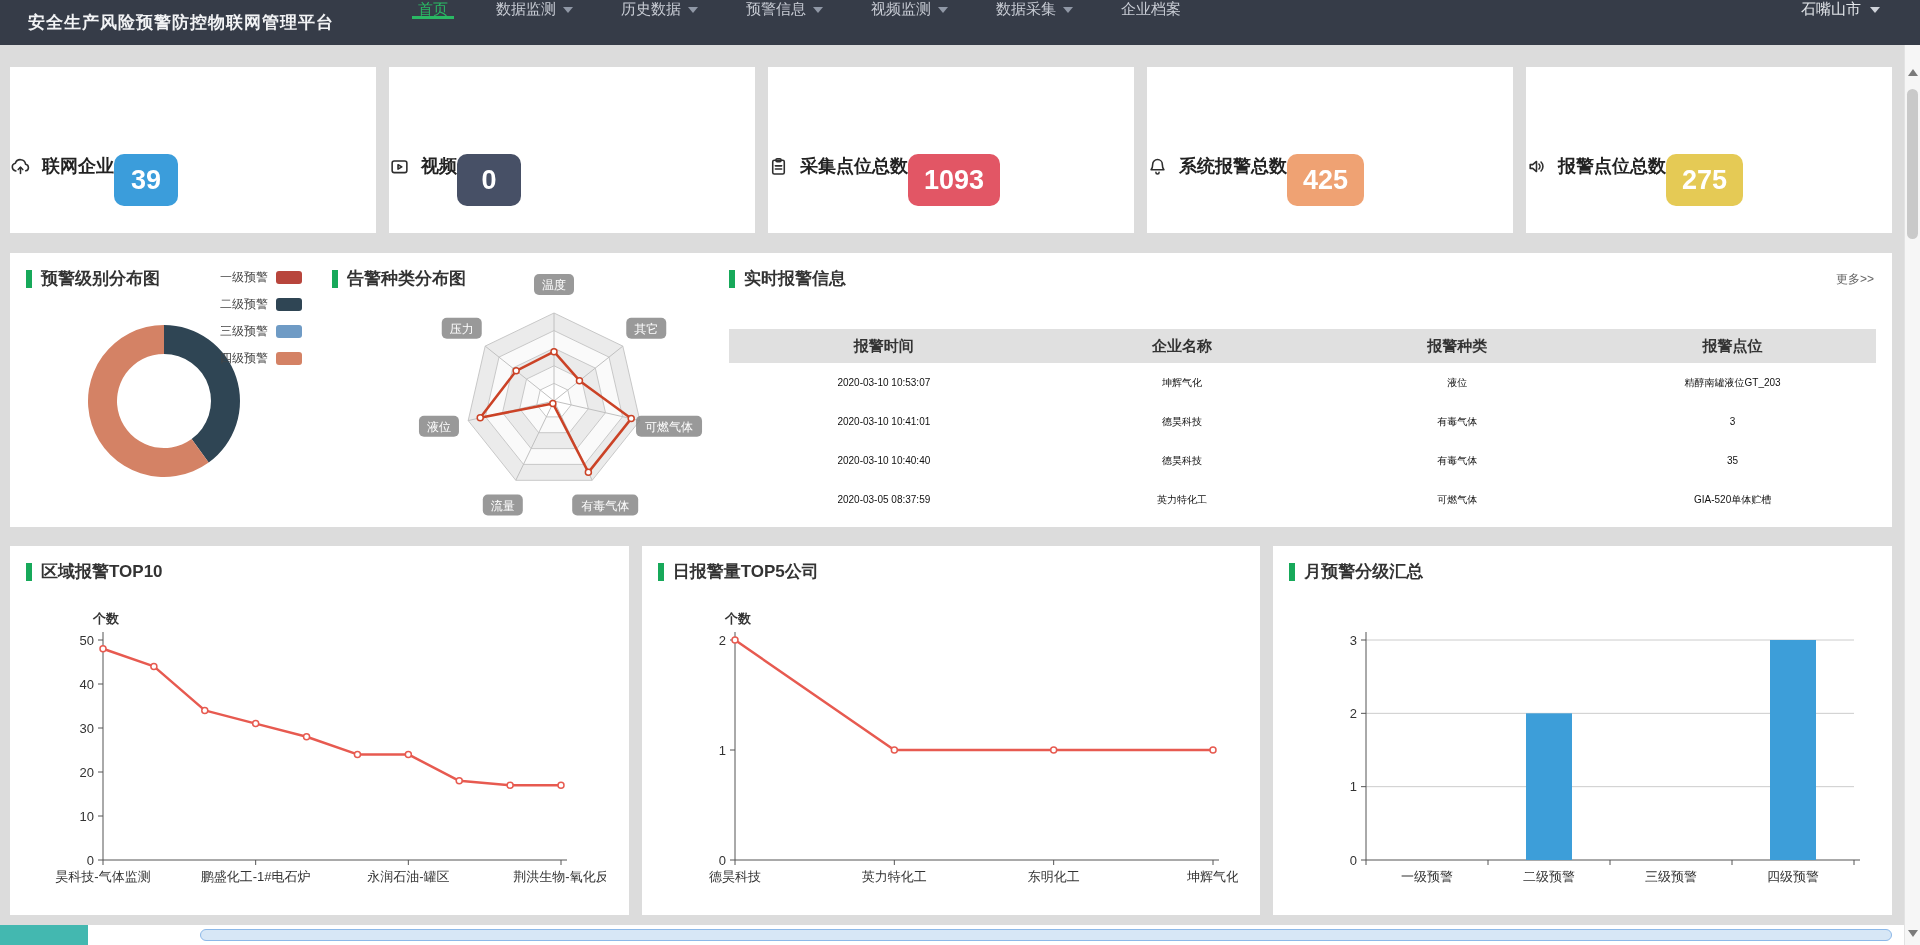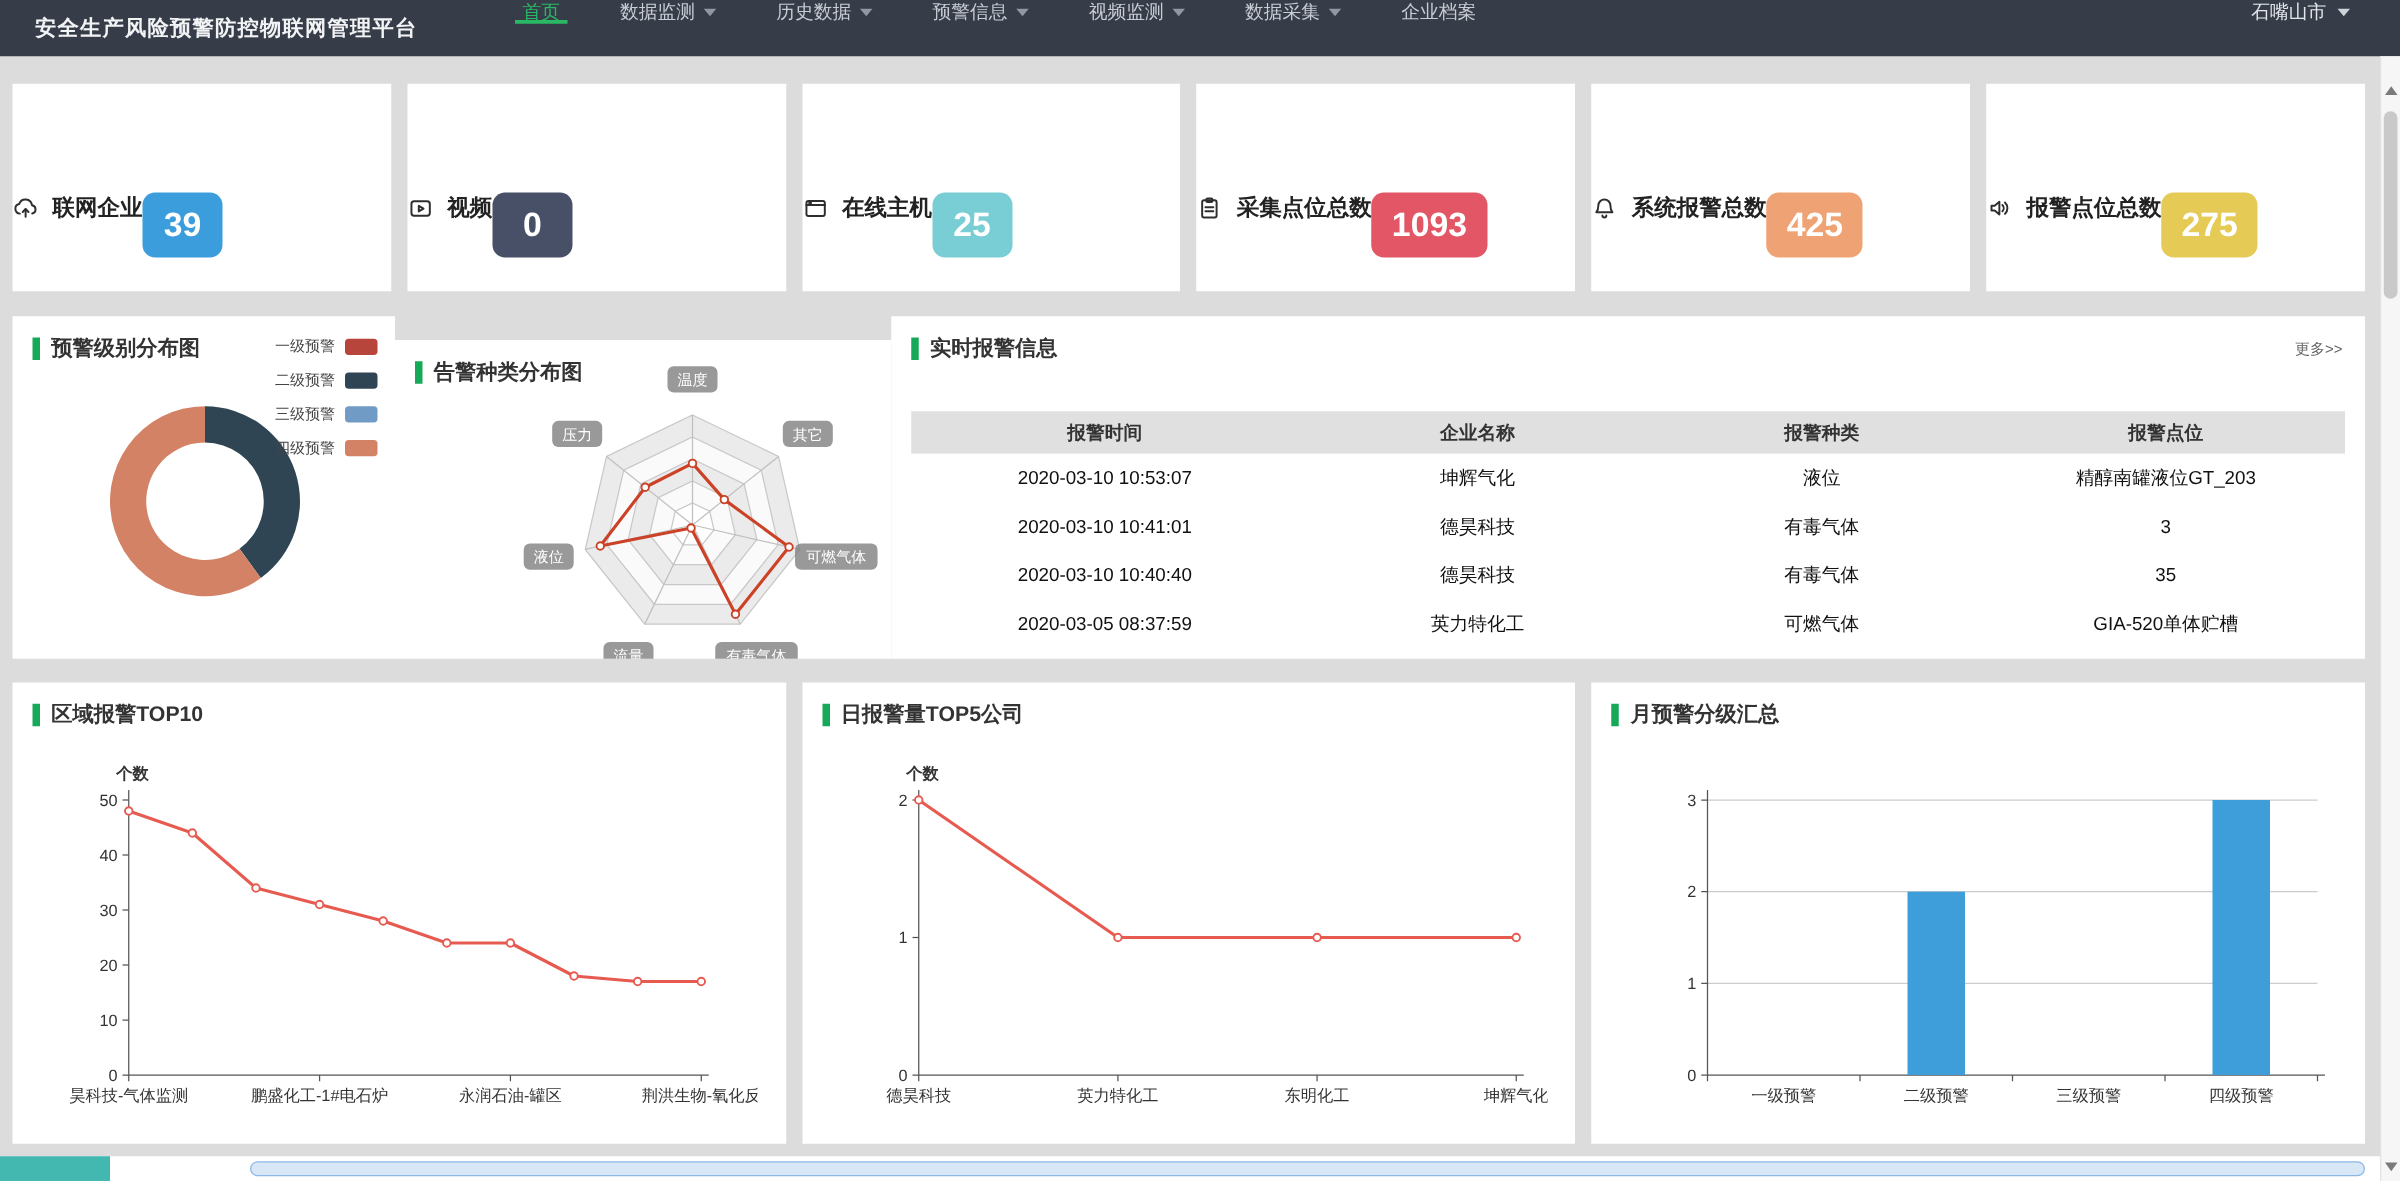--- a/index.html
+++ b/index.html
@@ -37,30 +37,30 @@
      color:#fff; font-size:27px; font-weight:bold; }
 
   
   .pie-panel { width:306px; flex:none; }
   .pie-legend { position:absolute; top:16px; right:14px; display:flex; flex-direction:column; gap:10px; z-index:2; }
   .legend-row { display:flex; align-items:center; justify-content:flex-end; gap:8px; }
   .legend-label { font-size:12px; color:#444; }
   .legend-swatch { width:26px; height:13px; border-radius:3px; display:inline-block; }
 
   
-  .radar-panel { width:397px; flex:none;margin-top:19px; }
+  .radar-panel { width:397px; flex:none; }
 
   
   .table-panel { flex:1; }
   .more-link { position:absolute; right:18px; top:18px; font-size:12px; color:#666; cursor:pointer; }
   .rt-table { position:absolute; left:16px; right:16px; top:76px; }
   .rt-header { display:flex; background:#e0e0e0; height:34px; align-items:center; }
   .rt-header .cell { font-weight:bold; color:#333; font-size:15px; }
   .rt-row { display:flex; height:39px; align-items:center; background:#fff; }
-  .cell { text-align:center; font-size:15px; color:#111; overflow:hidden; white-space:nowrap; }
+  .cell { text-align:center; font-size:10px; color:#111; overflow:hidden; white-space:nowrap; }
   .c0{width:27%;} .c1{width:25%;} .c2{width:23%;} .c3{width:25%;}
 
   
   .chart-panel { flex:1; }
   .chart-panel svg.chart { position:absolute; left:18px; top:56px; }
   .pie-panel svg, .radar-panel svg { position:absolute; left:0; top:0; }
   svg text { font-family:"Liberation Sans","DejaVu Sans",sans-serif; }
 
   
   .bottom-strip { position:absolute; left:0; right:16px; bottom:0; height:20px; background:#fff; }
@@ -130,31 +130,20 @@
       </div>
       <div class="stat-card">
         <div class="stat-head">
           <svg width="21" height="21" viewBox="0 0 20 20" fill="none" stroke="#2e2e2e" stroke-width="1.5" stroke-linecap="round" stroke-linejoin="round">
             <rect x="3" y="4.8" width="14" height="11" rx="2"></rect>
             <path d="M8.6 8.3v4.2l3.6-2.1z"></path>
           </svg>
           <span>视频</span>
         </div>
         <div class="stat-badge" style="background: rgb(71, 80, 102);">0</div>
-      </div>
-      <div class="stat-card">
-        <div class="stat-head">
-          <svg width="21" height="21" viewBox="0 0 20 20" fill="none" stroke="#2e2e2e" stroke-width="1.5" stroke-linecap="round" stroke-linejoin="round">
-            <rect x="3" y="4.5" width="14" height="11.5" rx="1.5"></rect>
-            <path d="M3 7.6h14"></path>
-            <path d="M5 6.1h1.6"></path>
-          </svg>
-          <span>在线主机</span>
-        </div>
-        <div class="stat-badge" style="background: rgb(121, 205, 212);">25</div>
       </div>
       <div class="stat-card">
         <div class="stat-head">
           <svg width="21" height="21" viewBox="0 0 20 20" fill="none" stroke="#2e2e2e" stroke-width="1.5" stroke-linecap="round" stroke-linejoin="round">
             <rect x="4.5" y="4" width="11" height="13.2" rx="1.5"></rect>
             <rect x="7.6" y="2.6" width="4.8" height="2.8" rx="1"></rect>
             <path d="M7 9.4h6M7 12.4h6"></path>
           </svg>
           <span>采集点位总数</span>
         </div>

